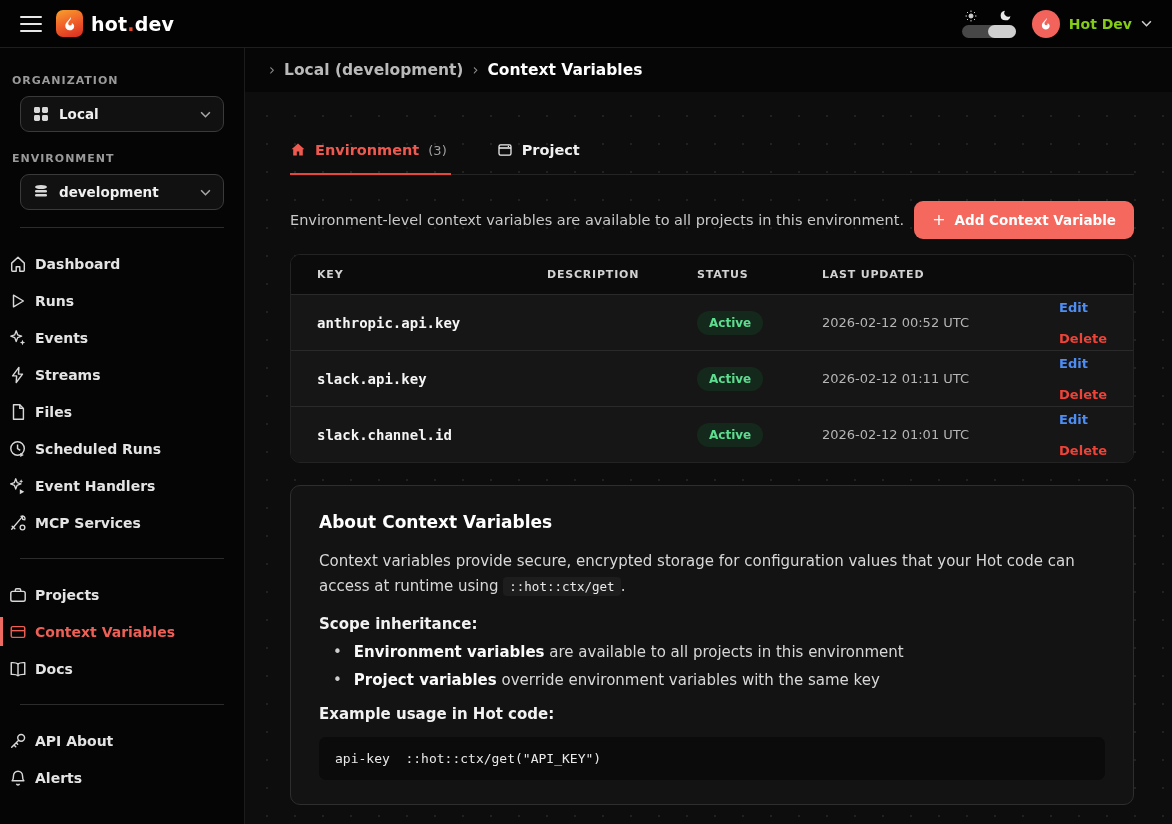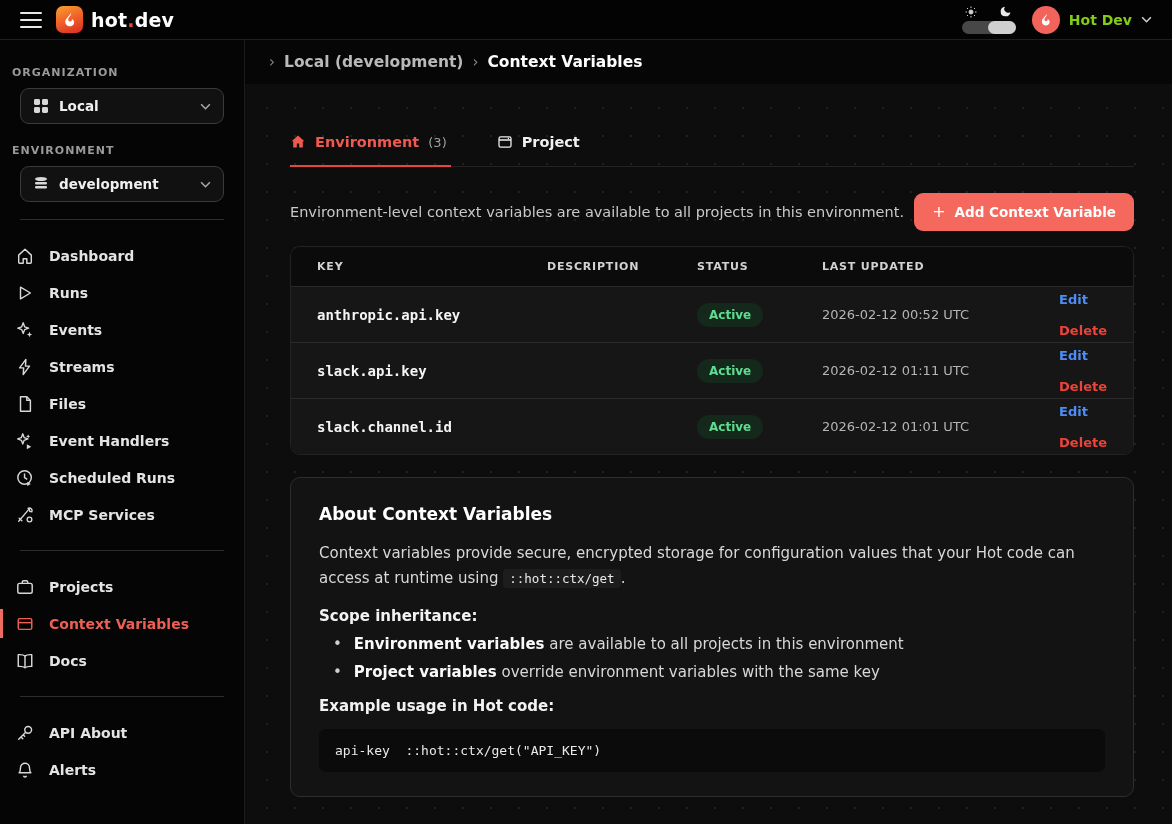--- a/index.html
+++ b/index.html
@@ -6,21 +6,21 @@
   html,body { width:1172px; height:824px; overflow:hidden; }
   body {
     font-family:"DejaVu Sans","Liberation Sans",sans-serif;
     background:#0d0d0d; color:#e8e8e8; font-size:14px;
     display:flex; flex-direction:column;
   }
   svg { display:block; }
 
   
   .topbar {
-    height:40px; background:#030303; border-bottom:1px solid #1e1e1e;
+    height:48px; background:#030303; border-bottom:1px solid #1e1e1e;
     display:flex; align-items:center; padding:0 20px; flex:0 0 auto;
   }
   .hamburger { width:22px; height:16px; display:flex; flex-direction:column; justify-content:space-between; cursor:pointer; margin-right:14px; }
   .hamburger span { height:2px; background:#e8e8e8; border-radius:1px; }
   .brand { display:flex; align-items:center; gap:8px; cursor:pointer; }
   .flame-badge {
     width:27px; height:27px; border-radius:7px;
     background:linear-gradient(160deg,#f7a12c 0%,#f2652a 45%,#d92b21 100%);
     display:flex; align-items:center; justify-content:center;
   }
@@ -50,21 +50,21 @@
     font-size:11px; font-weight:bold; letter-spacing:1px; color:#9a9a9a;
     padding:0 12px; margin:12px 0 9px;
   }
   .side-select {
     margin:0 20px; height:36px; background:#111; border:1px solid #3a3a3a; border-radius:9px;
     display:flex; align-items:center; gap:10px; padding:0 12px; cursor:pointer; color:#f0f0f0;
   }
   .side-select .lbl { font-size:13.5px; font-weight:bold; flex:1; }
   .side-divider { height:1px; background:#2c2c2c; margin:17px 20px; }
   .nav-item {
-    height:37px; display:flex; align-items:center; gap:15px; padding-left:16px;
+    height:37px; display:flex; align-items:center; gap:8px; padding-left:9px;
     color:#e4e4e4; cursor:pointer; position:relative; font-weight:bold; font-size:14px;
   }
   .nav-item .ni { color:#d8d8d8; }
   .nav-item.active { color:#ee5f56; }
   .nav-item.active .ni { color:#ee5f56; }
   .nav-item.active::before {
     content:""; position:absolute; left:0; top:4px; bottom:4px; width:3px; background:#ef6a60;
   }
 
   
@@ -269,37 +269,37 @@
       <span class="ni">
           <svg width="18" height="18" viewBox="0 0 20 20" fill="none" stroke="currentColor" stroke-width="1.6" stroke-linejoin="round">
             <path d="M5 2h7l4 4v12H5z"></path>
             <path d="M12 2v4h4"></path>
           </svg>
         </span>
       <span>Files</span>
     </div>
     <div class="nav-item">
       <span class="ni">
+          <svg width="18" height="18" viewBox="0 0 20 20" fill="none" stroke="currentColor" stroke-width="1.6">
+            <circle cx="9.5" cy="9.5" r="7.5"></circle>
+            <path d="M9.5 5v4.5l3 2"></path>
+            <path d="M12.5 14.5l4 2.2-4 2.2z" fill="currentColor" stroke="none"></path>
+          </svg>
+        </span>
+      <span>Scheduled Runs</span>
+    </div>
+    <div class="nav-item">
+      <span class="ni">
           <svg width="18" height="18" viewBox="0 0 20 20" fill="none" stroke="currentColor" stroke-width="1.5" stroke-linejoin="round">
             <path d="M7.5 2L9 6.2 13.2 7.7 9 9.2 7.5 13.4 6 9.2 1.8 7.7 6 6.2z"></path>
             <path d="M13.5 2.5l.7 1.6 1.6.7-1.6.7-.7 1.6-.7-1.6-1.6-.7 1.6-.7z" fill="currentColor" stroke="none"></path>
             <path d="M12 13.5l5 2.8-5 2.8z" fill="currentColor" stroke="none"></path>
           </svg>
         </span>
       <span>Event Handlers</span>
-    </div>
-    <div class="nav-item">
-      <span class="ni">
-          <svg width="18" height="18" viewBox="0 0 20 20" fill="none" stroke="currentColor" stroke-width="1.6">
-            <circle cx="9.5" cy="9.5" r="7.5"></circle>
-            <path d="M9.5 5v4.5l3 2"></path>
-            <path d="M12.5 14.5l4 2.2-4 2.2z" fill="currentColor" stroke="none"></path>
-          </svg>
-        </span>
-      <span>Scheduled Runs</span>
     </div>
     <div class="nav-item">
       <span class="ni">
           <svg width="18" height="18" viewBox="0 0 20 20" fill="none" stroke="currentColor" stroke-width="1.5" stroke-linecap="round">
             <path d="M3 17L14 4"></path>
             <path d="M13.5 2.5a3 3 0 0 1 4 4l-2.2-.4-.4-2.2z"></path>
             <path d="M3.5 13.5l3 3"></path>
             <circle cx="15" cy="15" r="2.6"></circle>
           </svg>
         </span>

